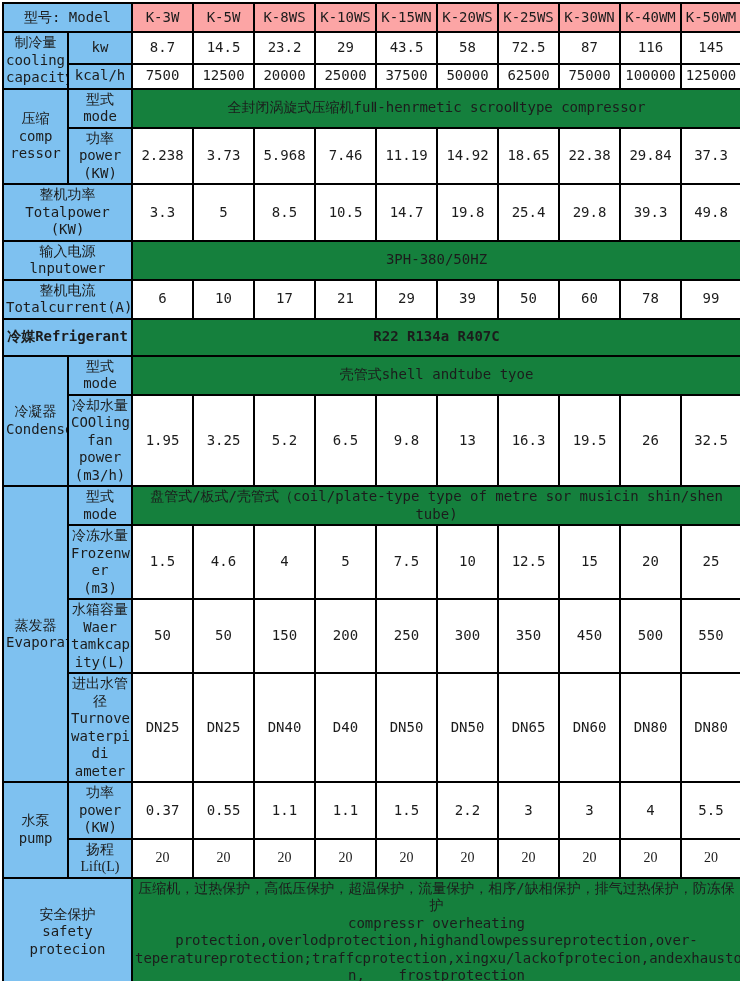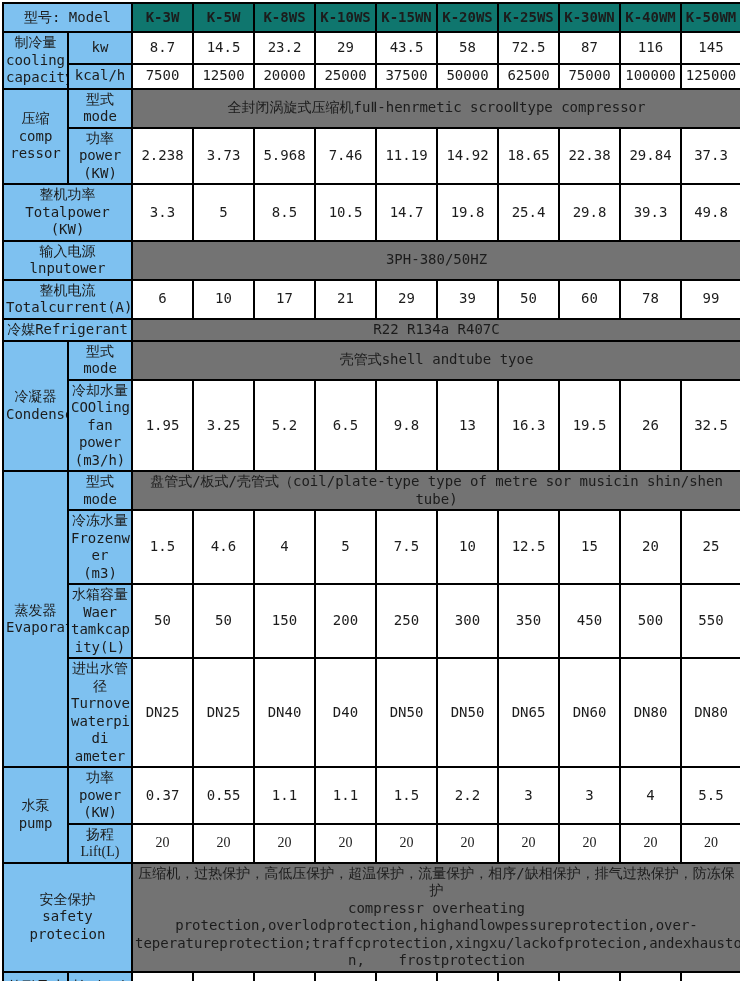--- a/index.html
+++ b/index.html
@@ -3,23 +3,23 @@
 <meta charset="utf-8">
 <style>
   html,body{margin:0;padding:0;background:#ffffff;}
   .page{width:740px;height:981px;background:#fff;box-sizing:border-box;padding:2px 0 0 2px;
         font-family:"DejaVu Sans Mono","Liberation Mono",monospace;}
   table.spec{border-collapse:collapse;table-layout:fixed;width:736px;}
   table.spec td{border:2px solid #000;text-align:center;vertical-align:middle;
                 padding:1px 2px;color:#1c1c1c;font-size:14px;line-height:1.25;
                 white-space:pre-line;overflow:hidden;}
   td.lbl{background:#7ec1f0;font-size:13px;}
-  td.mdl{background:#0f766e;font-size:13px;font-weight:bold;}
+  td.mdl{background:#fca5a5;font-size:13px;}
   td.val{background:#ffffff;font-size:14px;}
-  td.mrg{background:#737373;font-size:13px;}
+  td.mrg{background:#15803d;font-size:13px;}
   td.sm{font-size:11px;line-height:1.3;}
 </style>
 </head>
 <body>
 
 <div class="page">
 
   <table class="spec">
     <colgroup>
       <col style="width:65px">
@@ -126,21 +126,21 @@
           <td class="val">10</td>
           <td class="val">17</td>
           <td class="val">21</td>
           <td class="val">29</td>
           <td class="val">39</td>
           <td class="val">50</td>
           <td class="val">60</td>
           <td class="val">78</td>
           <td class="val">99</td>
         </tr>
-        <tr style="height: 22px;">
+        <tr style="height: 37px; font-weight: bold;">
           <td colspan="2" class="lbl">冷媒Refrigerant</td>
           <td colspan="10" class="mrg">R22 R134a R407C</td>
         </tr>
         <tr style="height: 24px;">
           <td rowspan="2" class="lbl">冷凝器
 Condenser</td>
           <td class="lbl">型式mode</td>
           <td colspan="10" class="mrg">壳管式shell andtube tyoe</td>
         </tr>
         <tr style="height: 76px;">

